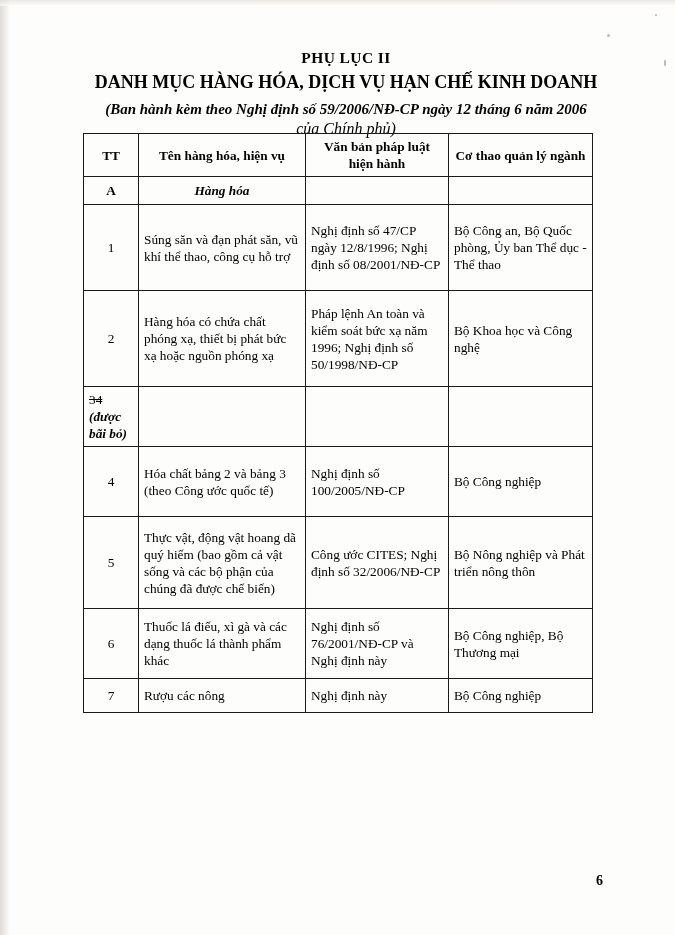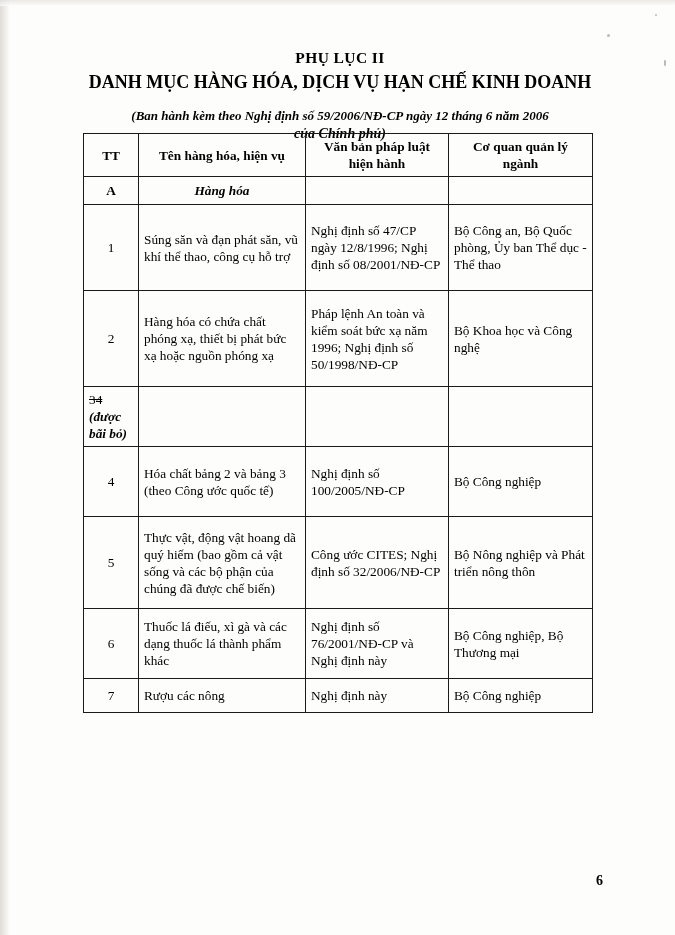--- a/index.html
+++ b/index.html
@@ -38,48 +38,48 @@
     opacity: .7;
   }
   .content {
     position: absolute;
     left: 0; top: 0;
     width: 675px;
     height: 935px;
   }
   .title-block {
     position: absolute;
-    left: 40px;
+    left: 46px;
     top: 48px;
     width: 600px;
     text-align: center;
   }
   .t-main {
     font-size: 15.5px;
     font-weight: bold;
     letter-spacing: .4px;
     line-height: 1.35;
   }
   .t-sub {
     font-size: 18px;
     font-weight: bold;
     line-height: 1.35;
     margin-top: 1px;
   }
   .t-ital {
-    font-size: 13px;
+    font-size: 15px;
     font-style: italic;
     font-weight: bold;
     line-height: 1.35;
-    margin-top: 13px;
+    margin-top: 5px;
   }
   .t-ital2 {
-    font-size: 14px;
-    font-style: italic;
-    font-weight: bold;
+    font-size: 16px;
+    font-style: italic;
+    font-weight: normal;
     line-height: 1.3;
   }
 
   table.doc-table {
     position: absolute;
     left: 83px;
     top: 133px;
     width: 509px;
     border-collapse: collapse;
     table-layout: fixed;
@@ -175,21 +175,21 @@
         <col class="c1">
           <col class="c2">
           <col class="c3">
           <col class="c4">
       </colgroup>
       <thead>
         <tr>
           <th class="h">TT</th>
           <th class="h">Tên hàng hóa, hiện vụ</th>
           <th class="h">Văn bản pháp luật hiện hành</th>
-          <th class="h">Cơ quan quản lý ngành</th>
+          <th class="h">Cơ thao quản lý ngành</th>
         </tr>
       </thead>
       <tbody>
         <tr style="height:28px;">
           <td class="sec-letter">A</td>
           <td class="sec">Hàng hóa</td>
           <td class="mid"></td>
           <td class="mid"></td>
         </tr>
         <tr style="height:86px;">

